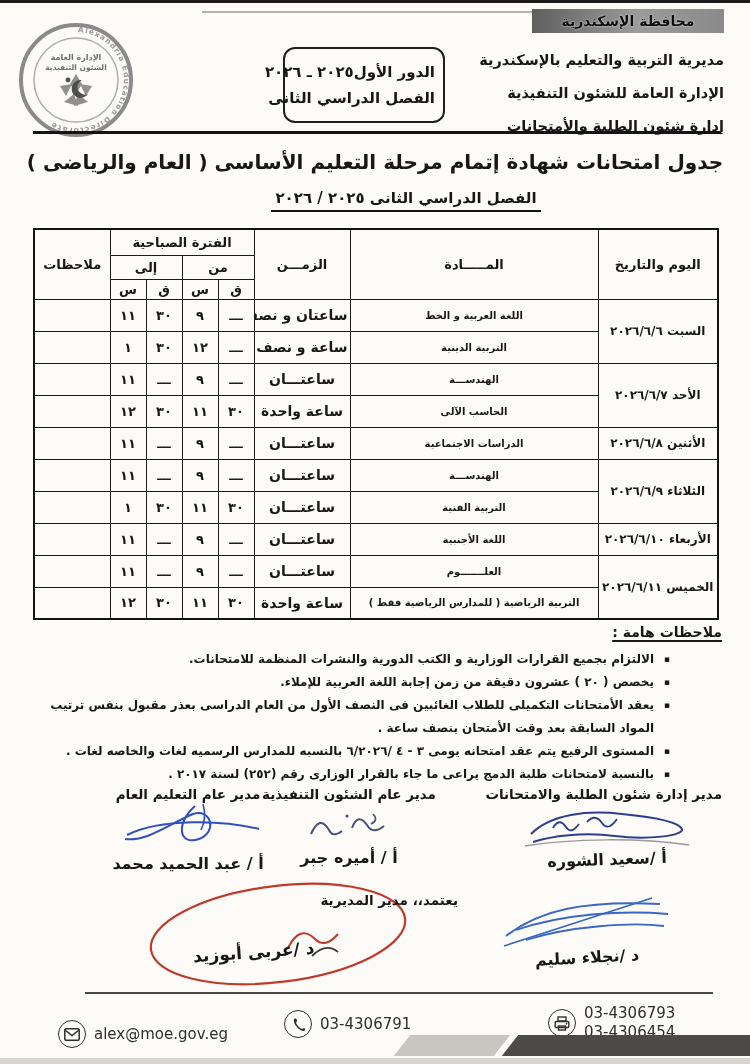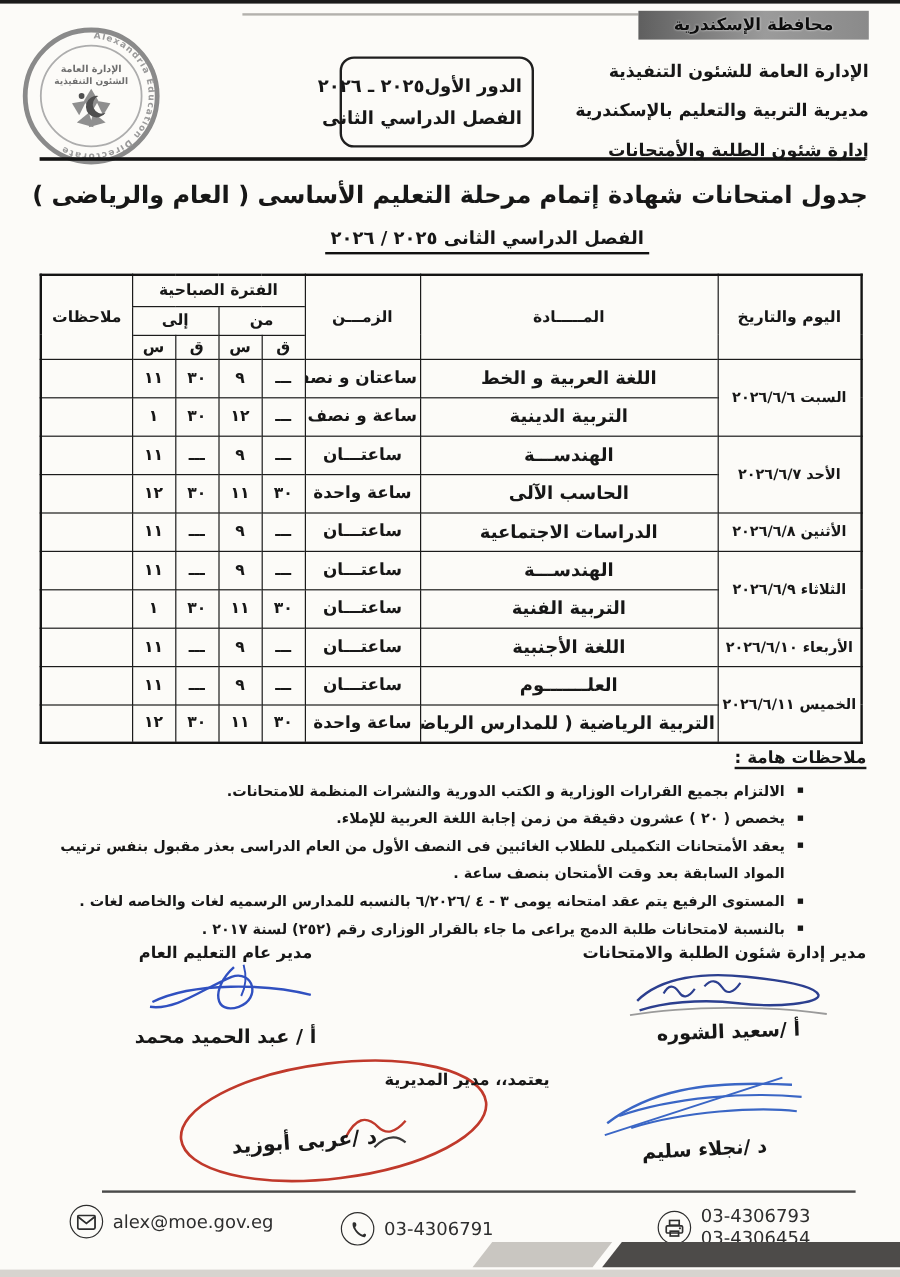--- a/index.html
+++ b/index.html
@@ -31,21 +31,21 @@
   
   .sched-table{position:absolute;top:228px;left:33px;width:684px;border-collapse:collapse;direction:rtl;
                table-layout:fixed;border:2.5px solid #141414;}
   .sched-table th,.sched-table td{border:1.6px solid #1c1c1c;font-weight:bold;text-align:center;
                vertical-align:middle;padding:0 2px;overflow:hidden;}
   .sched-table th{font-size:13px;}
   .sched-table td{font-size:13px;}
   tr.hr-a{height:26px;} tr.hr-b{height:24px;} tr.hr-c{height:20px;}
   tr.data-row{height:32px;}
   td.day-cell{font-size:12px;white-space:nowrap;}
-  td.subject-cell{font-size:15px;white-space:nowrap;}
+  td.subject-cell{font-size:10px;white-space:nowrap;}
   td.duration-cell{font-size:14px;white-space:nowrap;}
   td.time-cell{font-size:13px;}
 
   
   .notes{position:absolute;top:624px;right:28px;left:28px;direction:rtl;}
   .notes-heading{font-weight:bold;font-size:14px;text-decoration:underline;text-underline-offset:3px;
                  text-decoration-thickness:2px;margin-bottom:8px;}
   .note-item{display:flex;direction:rtl;align-items:flex-start;padding-right:52px;line-height:23px;
              font-weight:bold;font-size:12px;}
   .note-bullet{width:16px;flex:0 0 16px;font-size:9px;line-height:23px;}
@@ -65,21 +65,21 @@
   .sig-e .sig-title{position:absolute;top:14px;right:10px;}
   .sig-e .sig-name{position:absolute;top:64px;left:55px;transform:rotate(-4deg);font-size:17px;}
   .sig-e svg{position:absolute;top:0;left:0;}
   .sig-name-a{transform:rotate(-2deg);}
   .sig-name-d{transform:rotate(-3deg);}
 
   
   .footer-divider{position:absolute;top:992px;left:85px;width:628px;height:2px;background:#4a4a4a;}
   .footer{position:absolute;top:1004px;left:0;width:750px;direction:ltr;color:#2e2e2e;}
   .footer-item{position:absolute;display:flex;align-items:center;gap:8px;font-size:15px;}
-  .f-email{left:58px;top:0;}
+  .f-email{left:58px;top:16px;}
   .f-phone{left:284px;top:6px;}
   .f-fax{left:548px;top:0px;}
   .f-icon{flex:0 0 auto;width:26px;height:26px;border:1.8px solid #2e2e2e;border-radius:50%;
           display:flex;align-items:center;justify-content:center;}
   .fax-lines{display:flex;flex-direction:column;line-height:19px;}
   .bar-dark{position:absolute;bottom:8px;right:-20px;width:260px;height:21px;background:#4d4b49;
             transform:skewX(-38deg);}
   .bar-light{position:absolute;bottom:8px;right:248px;width:100px;height:21px;background:#c9c6c1;
              transform:skewX(-38deg);}
 </style>
@@ -89,22 +89,22 @@
 <div class="page">
 
   <div class="scan-top-line"></div>
 
   <div class="gov-banner-tail"></div>
   <div class="gov-banner">
     <span>محافظة الإسكندرية</span>
   </div>
 
   <div class="org-block">
+    <div class="org-line">مديرية التربية والتعليم بالإسكندرية</div>
     <div class="org-line">الإدارة العامة للشئون التنفيذية</div>
-    <div class="org-line">مديرية التربية والتعليم بالإسكندرية</div>
     <div class="org-line">إدارة شئون الطلبة والأمتحانات</div>
   </div>
 
   <div class="round-box">
     <div class="rb-line">الدور الأول٢٠٢٥ ـ ٢٠٢٦</div>
     <div class="rb-line">الفصل الدراسي الثانى</div>
   </div>
 
   <div class="logo-wrap">
     <svg width="120" height="120" viewBox="0 0 120 120">
@@ -300,20 +300,29 @@
     <div class="sig-block sig-a">
       <div class="sig-title">مدير إدارة شئون الطلبة والامتحانات</div>
       <svg class="sig-svg" width="180" height="48" viewBox="0 0 180 48">
         <path d="M14 32 C 34 12, 70 8, 105 12 C 135 15, 162 20, 165 27 C 167 34, 130 38, 98 34 C 66 30, 34 34, 16 40" fill="none" stroke="#2c3f8f" stroke-width="2"></path>
         <path d="M36 26 q6 -11 13 -1 q5 8 13 -3 M70 20 q8 -9 15 1 q6 9 15 -4" fill="none" stroke="#2c3f8f" stroke-width="1.8"></path>
         <path d="M8 44 C 55 36, 125 36, 172 43" fill="none" stroke="#9a9a9a" stroke-width="1.5"></path>
       </svg>
       <div class="sig-name sig-name-a">أ /سعيد الشوره</div>
     </div>
 
+    <div class="sig-block sig-b">
+      <div class="sig-title">مدير عام الشئون التنفيذية</div>
+      <svg class="sig-svg" width="120" height="46" viewBox="0 0 120 46">
+        <path d="M22 32 q9 -20 18 -4 q4 8 13 1 m10 -3 q6 -16 15 -3 q6 10 17 1" fill="none" stroke="#44507a" stroke-width="2"></path>
+        <circle cx="58" cy="14" r="1.6" fill="#44507a"></circle>
+        <path d="M84 12 q6 6 -2 10" fill="none" stroke="#44507a" stroke-width="1.6"></path>
+      </svg>
+      <div class="sig-name">أ / أميره جبر</div>
+    </div>
 
     <div class="sig-block sig-c">
       <div class="sig-title">مدير عام التعليم العام</div>
       <svg class="sig-svg" width="170" height="52" viewBox="0 0 170 52">
         <path d="M92 4 C 72 22, 76 44, 96 37 C 115 30, 108 6, 90 12 C 66 22, 44 40, 22 37" fill="none" stroke="#3050c0" stroke-width="2"></path>
         <path d="M24 33 C 58 16, 120 18, 156 27" fill="none" stroke="#3050c0" stroke-width="2"></path>
         <path d="M100 2 q4 14 -2 26" fill="none" stroke="#3050c0" stroke-width="1.6"></path>
       </svg>
       <div class="sig-name">أ / عبد الحميد محمد</div>
     </div>

